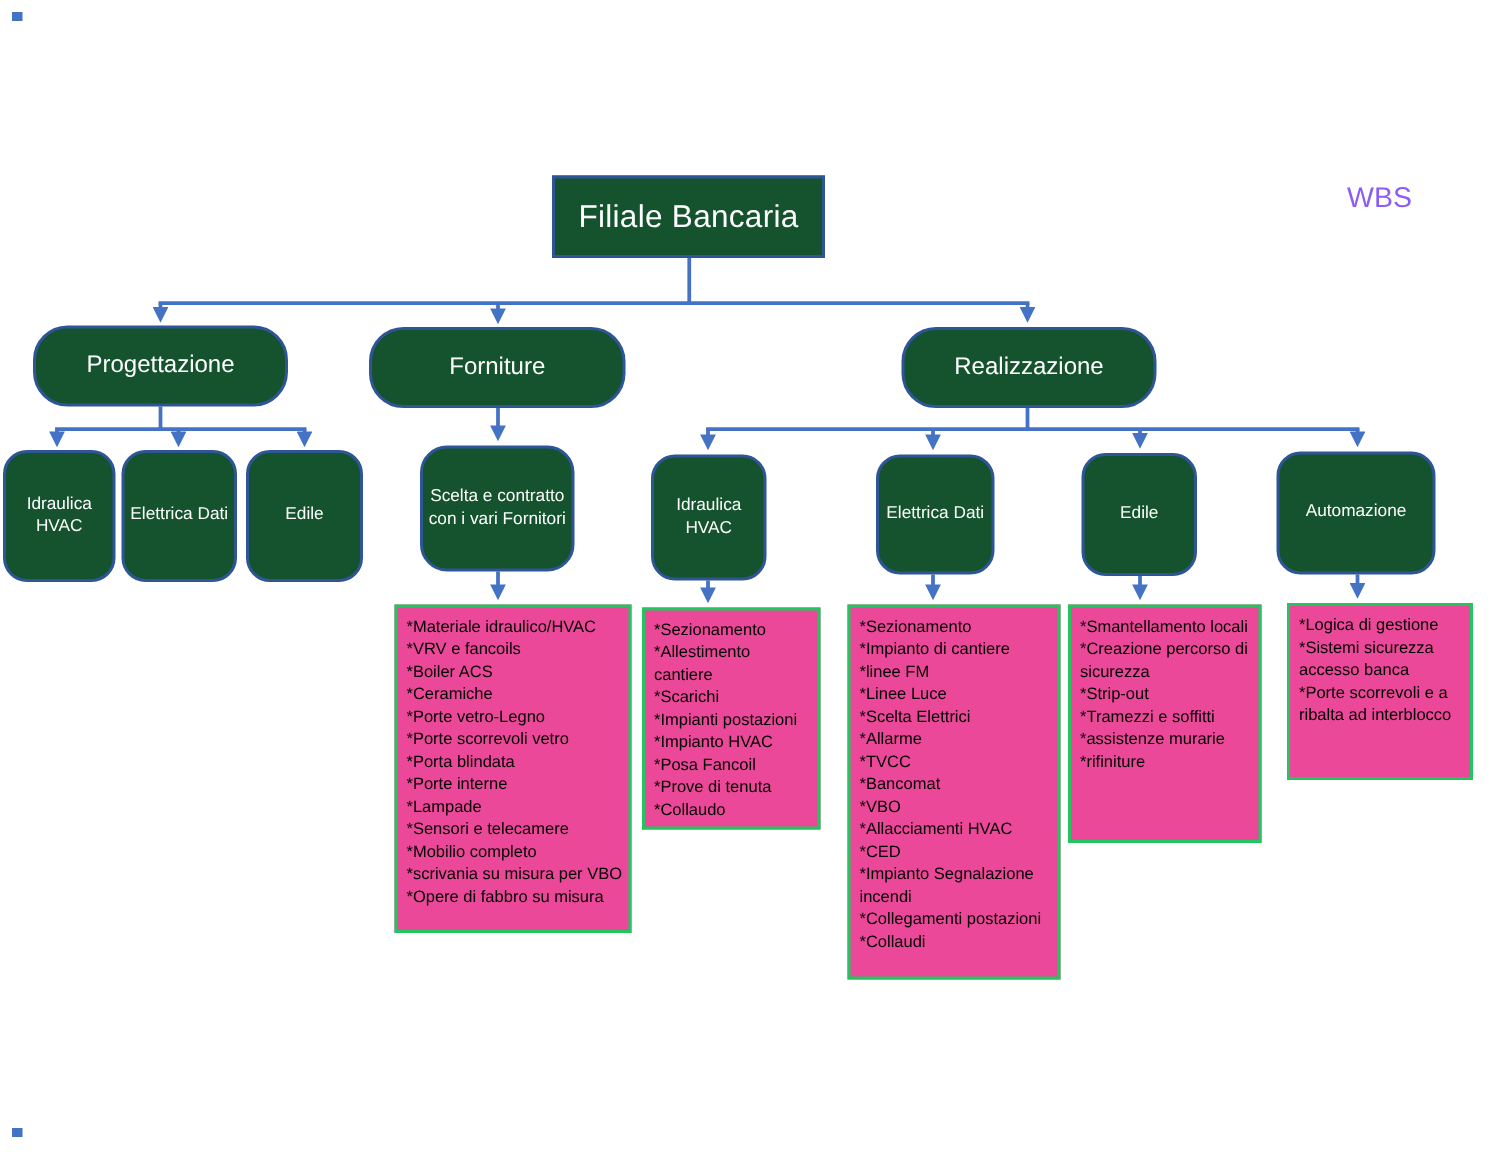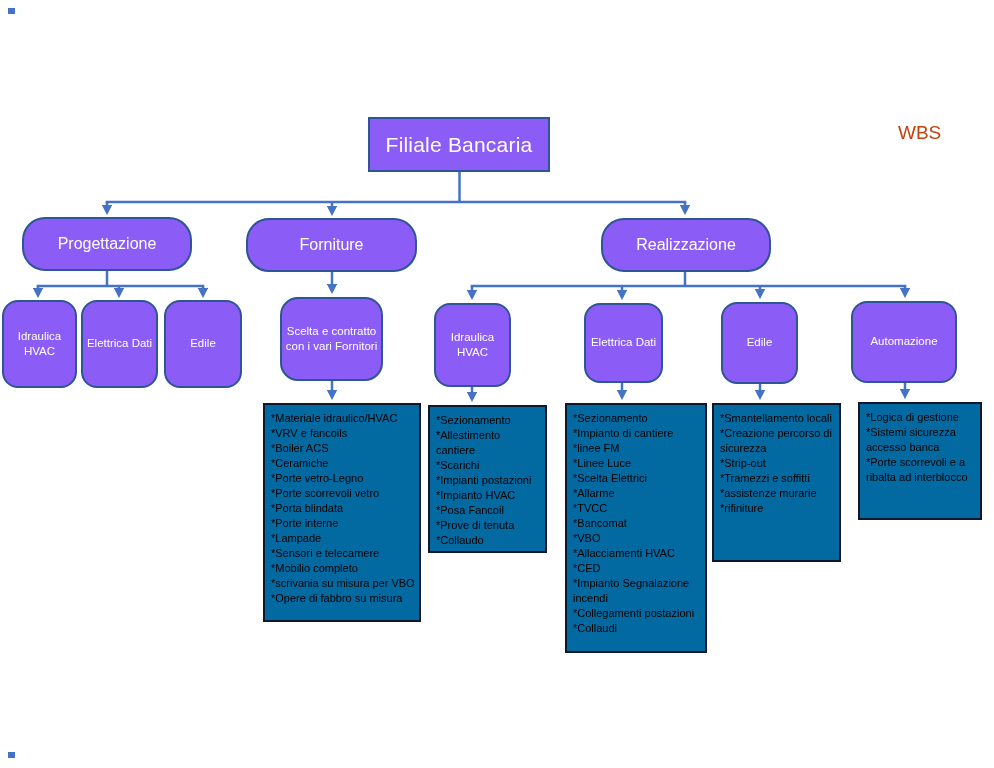--- a/index.html
+++ b/index.html
@@ -2,34 +2,34 @@
 <html><head>
 <meta charset="utf-8">
 <style>
   html,body{margin:0;padding:0;background:#ffffff;}
   .canvas{
     position:relative;width:994px;height:768px;background:#ffffff;overflow:hidden;
     font-family:"Liberation Sans",sans-serif;
   }
   .connectors{position:absolute;left:0;top:0;pointer-events:none;}
   .node{
-    position:absolute;background:#8b5cf6;border:2px solid #2E5596;color:#ffffff;
+    position:absolute;background:#14532d;border:2px solid #2E5596;color:#ffffff;
     display:flex;align-items:center;justify-content:center;text-align:center;
     box-sizing:border-box;padding:2px;
   }
   .lvl1{font-size:21px;letter-spacing:.2px;}
   .lvl2{font-size:16px;border-radius:23px;}
   .lvl3{border-radius:16px;font-size:11.5px;line-height:1.32;}
   .list{
-    position:absolute;background:#0369a1;border:2px solid #0f172a;box-sizing:border-box;
+    position:absolute;background:#ec4899;border:2px solid #22c55e;box-sizing:border-box;
     padding:6px 3px 4px 6px;color:#000000;font-size:11px;line-height:15px;
   }
   .list .li{white-space:normal;}
   .label-wbs{
-    position:absolute;left:898px;top:122px;color:#c2410c;font-size:19px;
+    position:absolute;left:898px;top:122px;color:#8b5cf6;font-size:19px;
   }
   .corner-mark{position:absolute;width:7px;height:6px;background:#4472C4;}
   .corner-mark.tl{left:8px;top:8px;}
   .corner-mark.bl{left:8px;top:752px;}
 </style>
 </head>
 <body>
 
 <div class="canvas">
 

